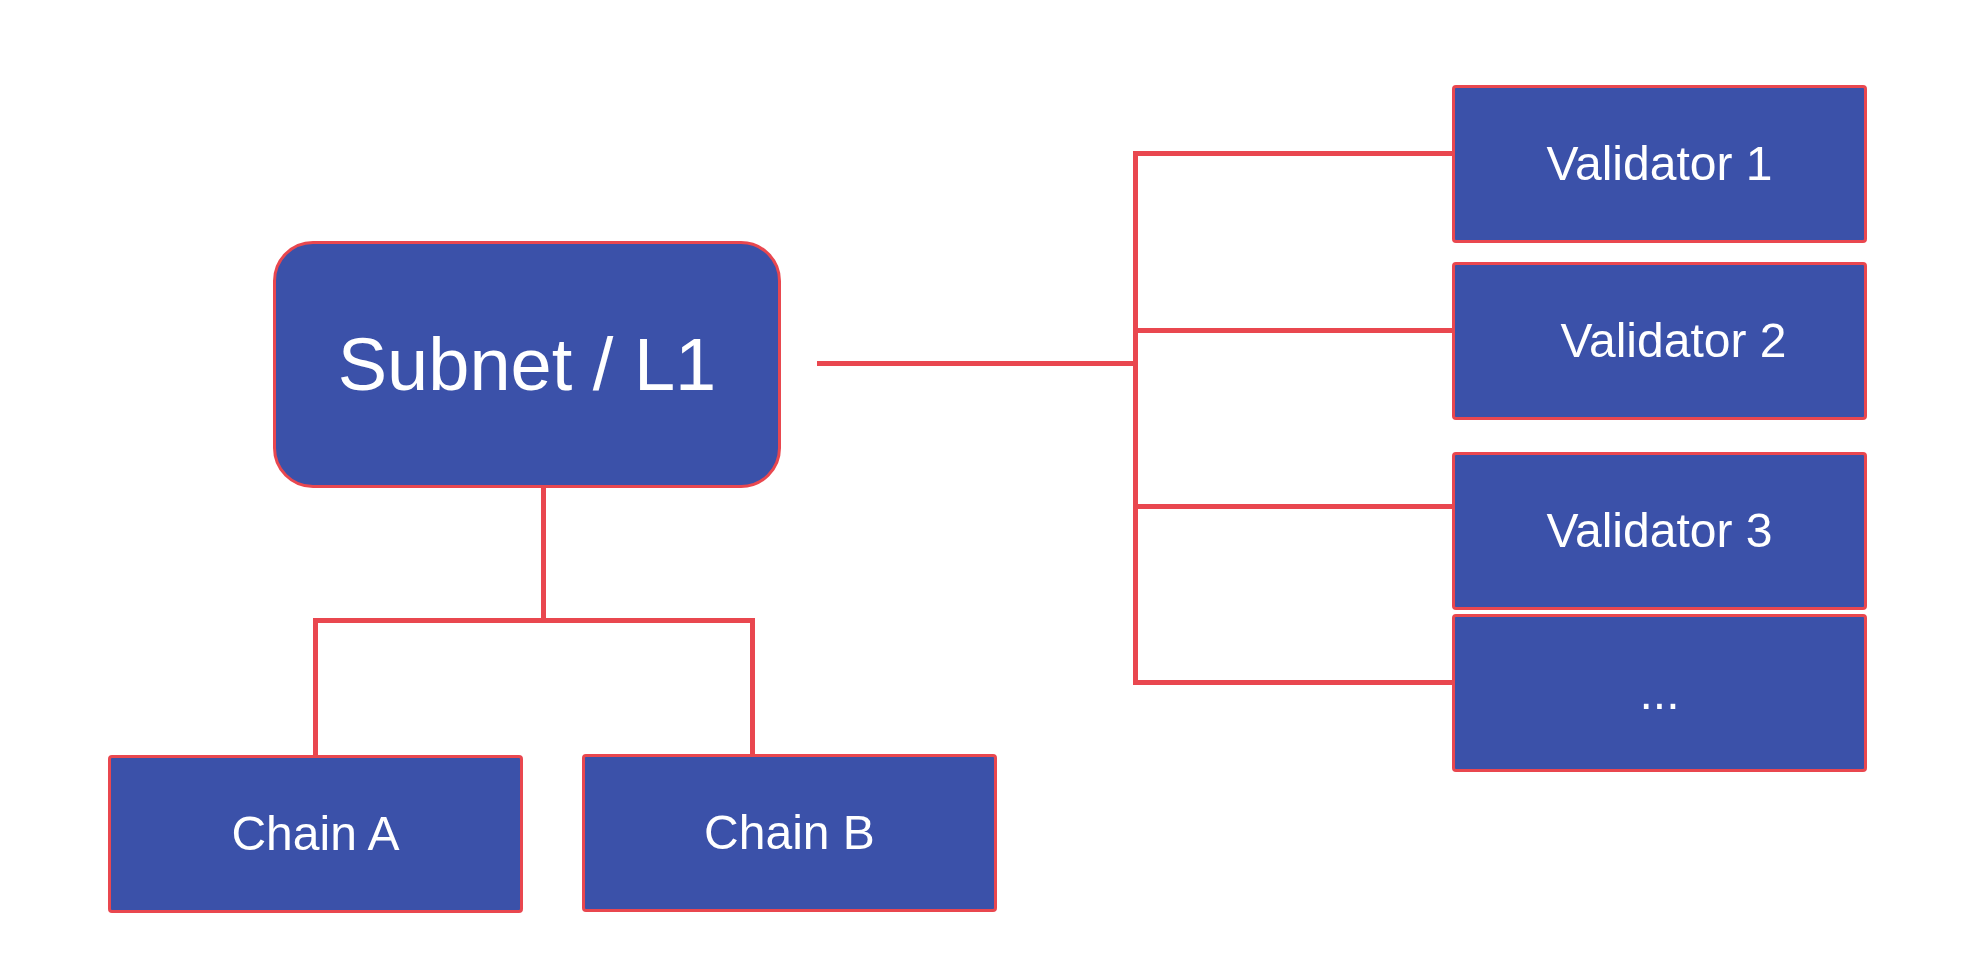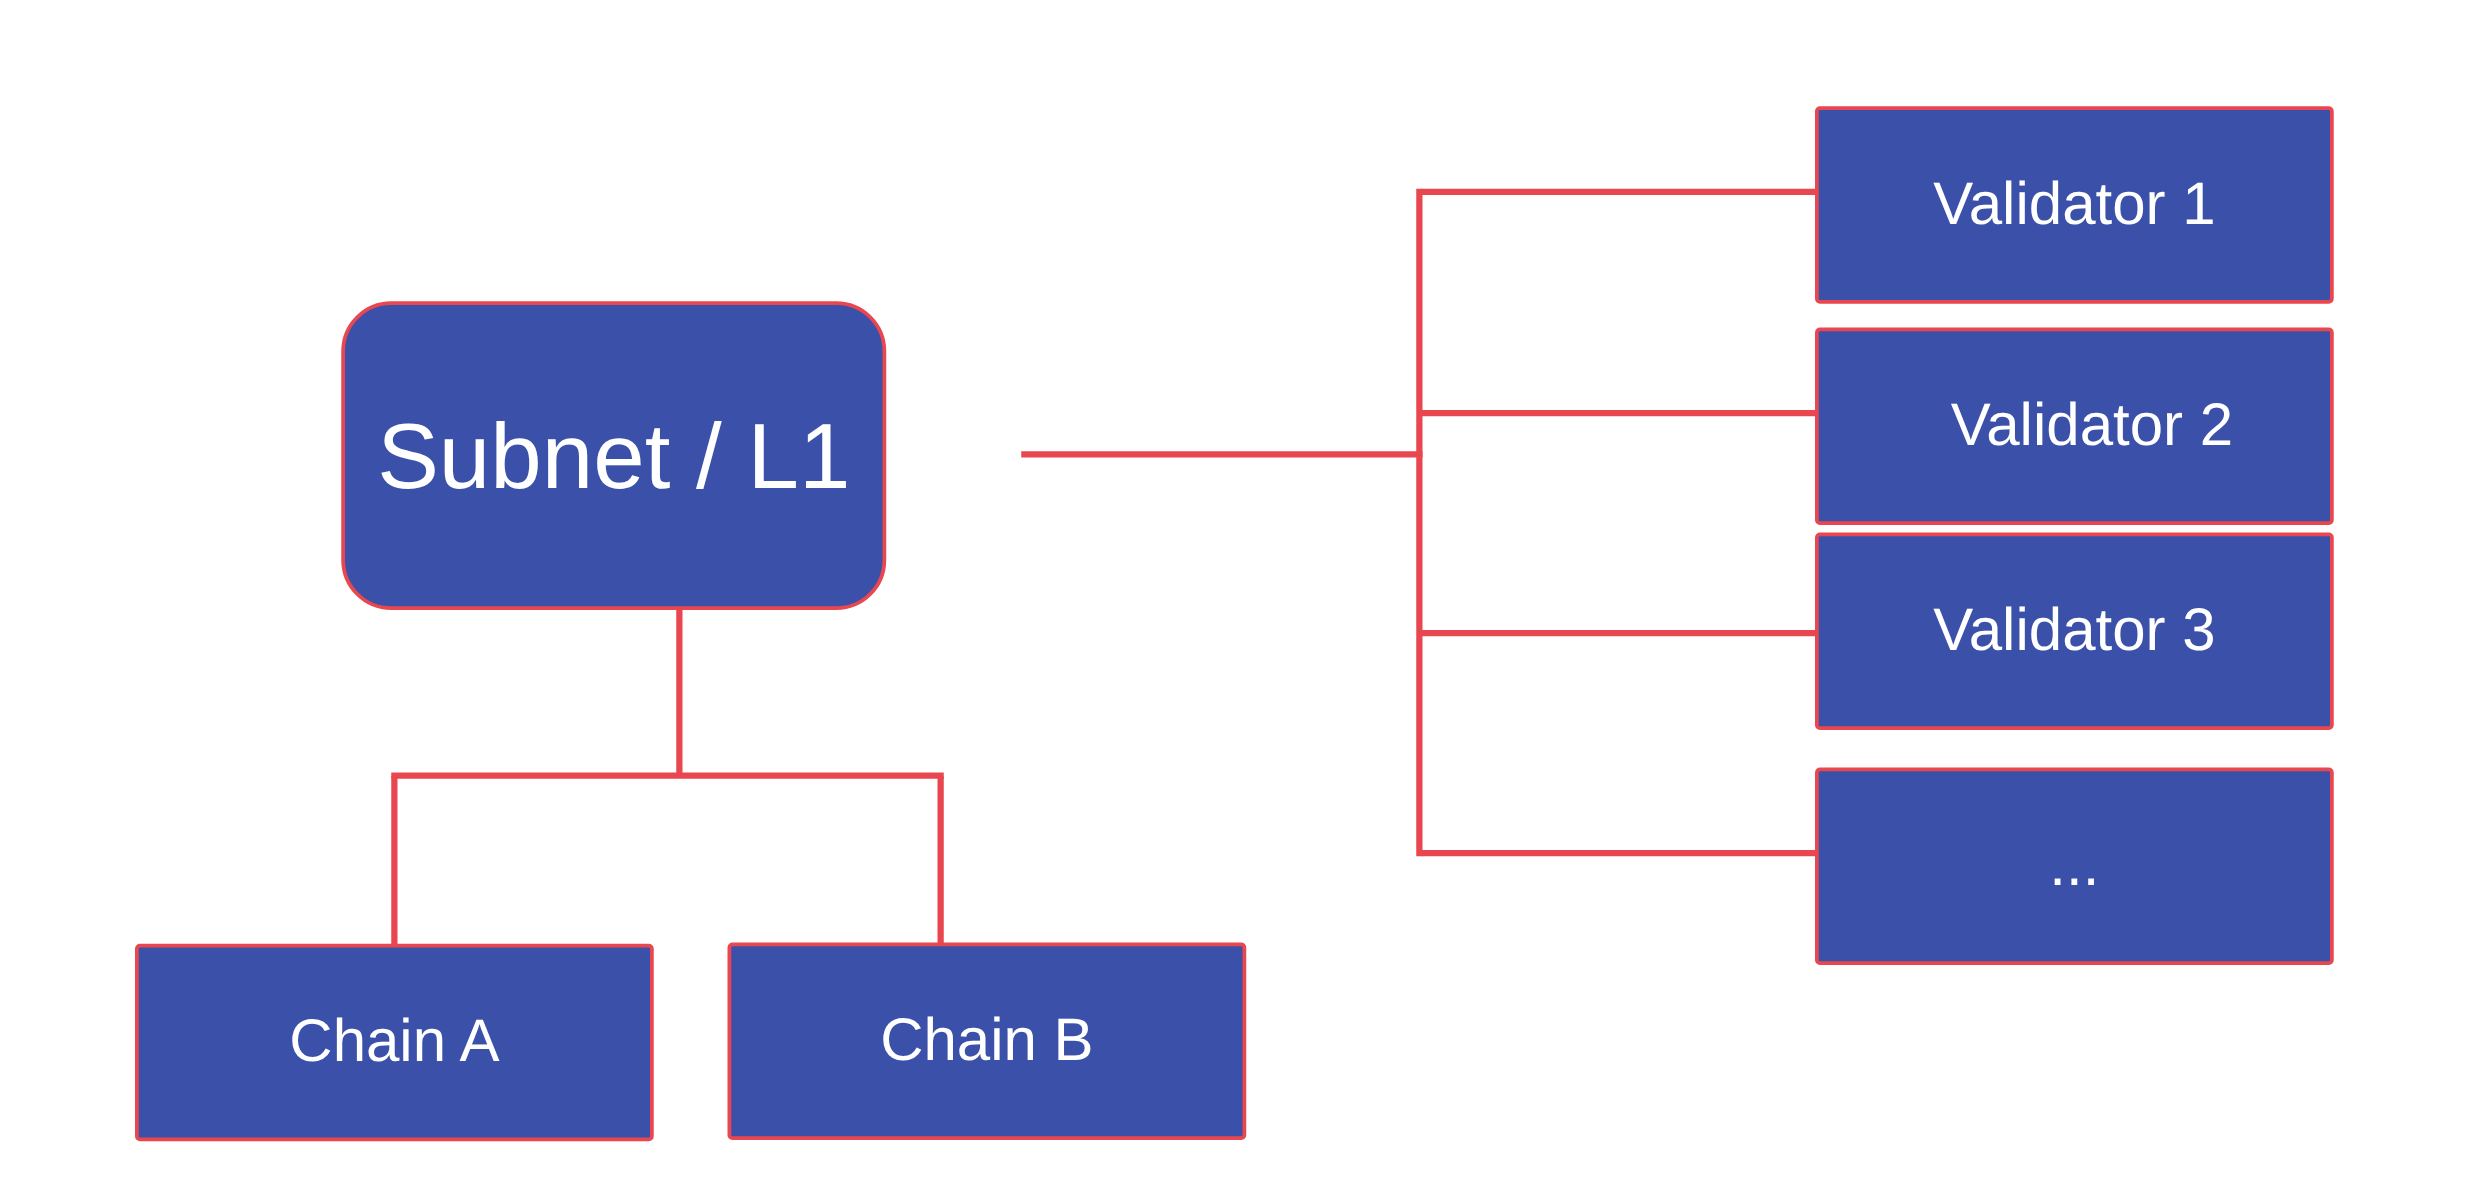--- a/index.html
+++ b/index.html
@@ -28,32 +28,32 @@
     border: 3px solid var(--accent);
     color: var(--text);
     display: flex;
     align-items: center;
     justify-content: center;
     z-index: 2;
     line-height: 1;
   }
   .node-root {
     left: 273px; top: 241px;
-    width: 436px; height: 247px;
+    width: 508px; height: 247px;
     border-radius: 40px;
     font-size: 74px;
   }
   .node-small {
     width: 415px; height: 158px;
     border-radius: 4px;
     font-size: 48px;
   }
   .v1 { left: 1452px; top: 85px; }
   .v2 { left: 1452px; top: 262px; padding-left: 28px; }
-  .v3 { left: 1452px; top: 426px; text-align: center; }
+  .v3 { left: 1452px; top: 452px; text-align: center; }
   .v4 { left: 1452px; top: 614px; }
   .chain-a { left: 108px; top: 755px; }
   .chain-b { left: 582px; top: 754px; }
   .line {
     position: absolute;
     background: var(--accent);
     z-index: 1;
   }
   .l-root-link   { left: 817px;  top: 361px; width: 321px; height: 5px; }
   .l-trunk       { left: 1133px; top: 151px; width: 5px;   height: 534px; }

